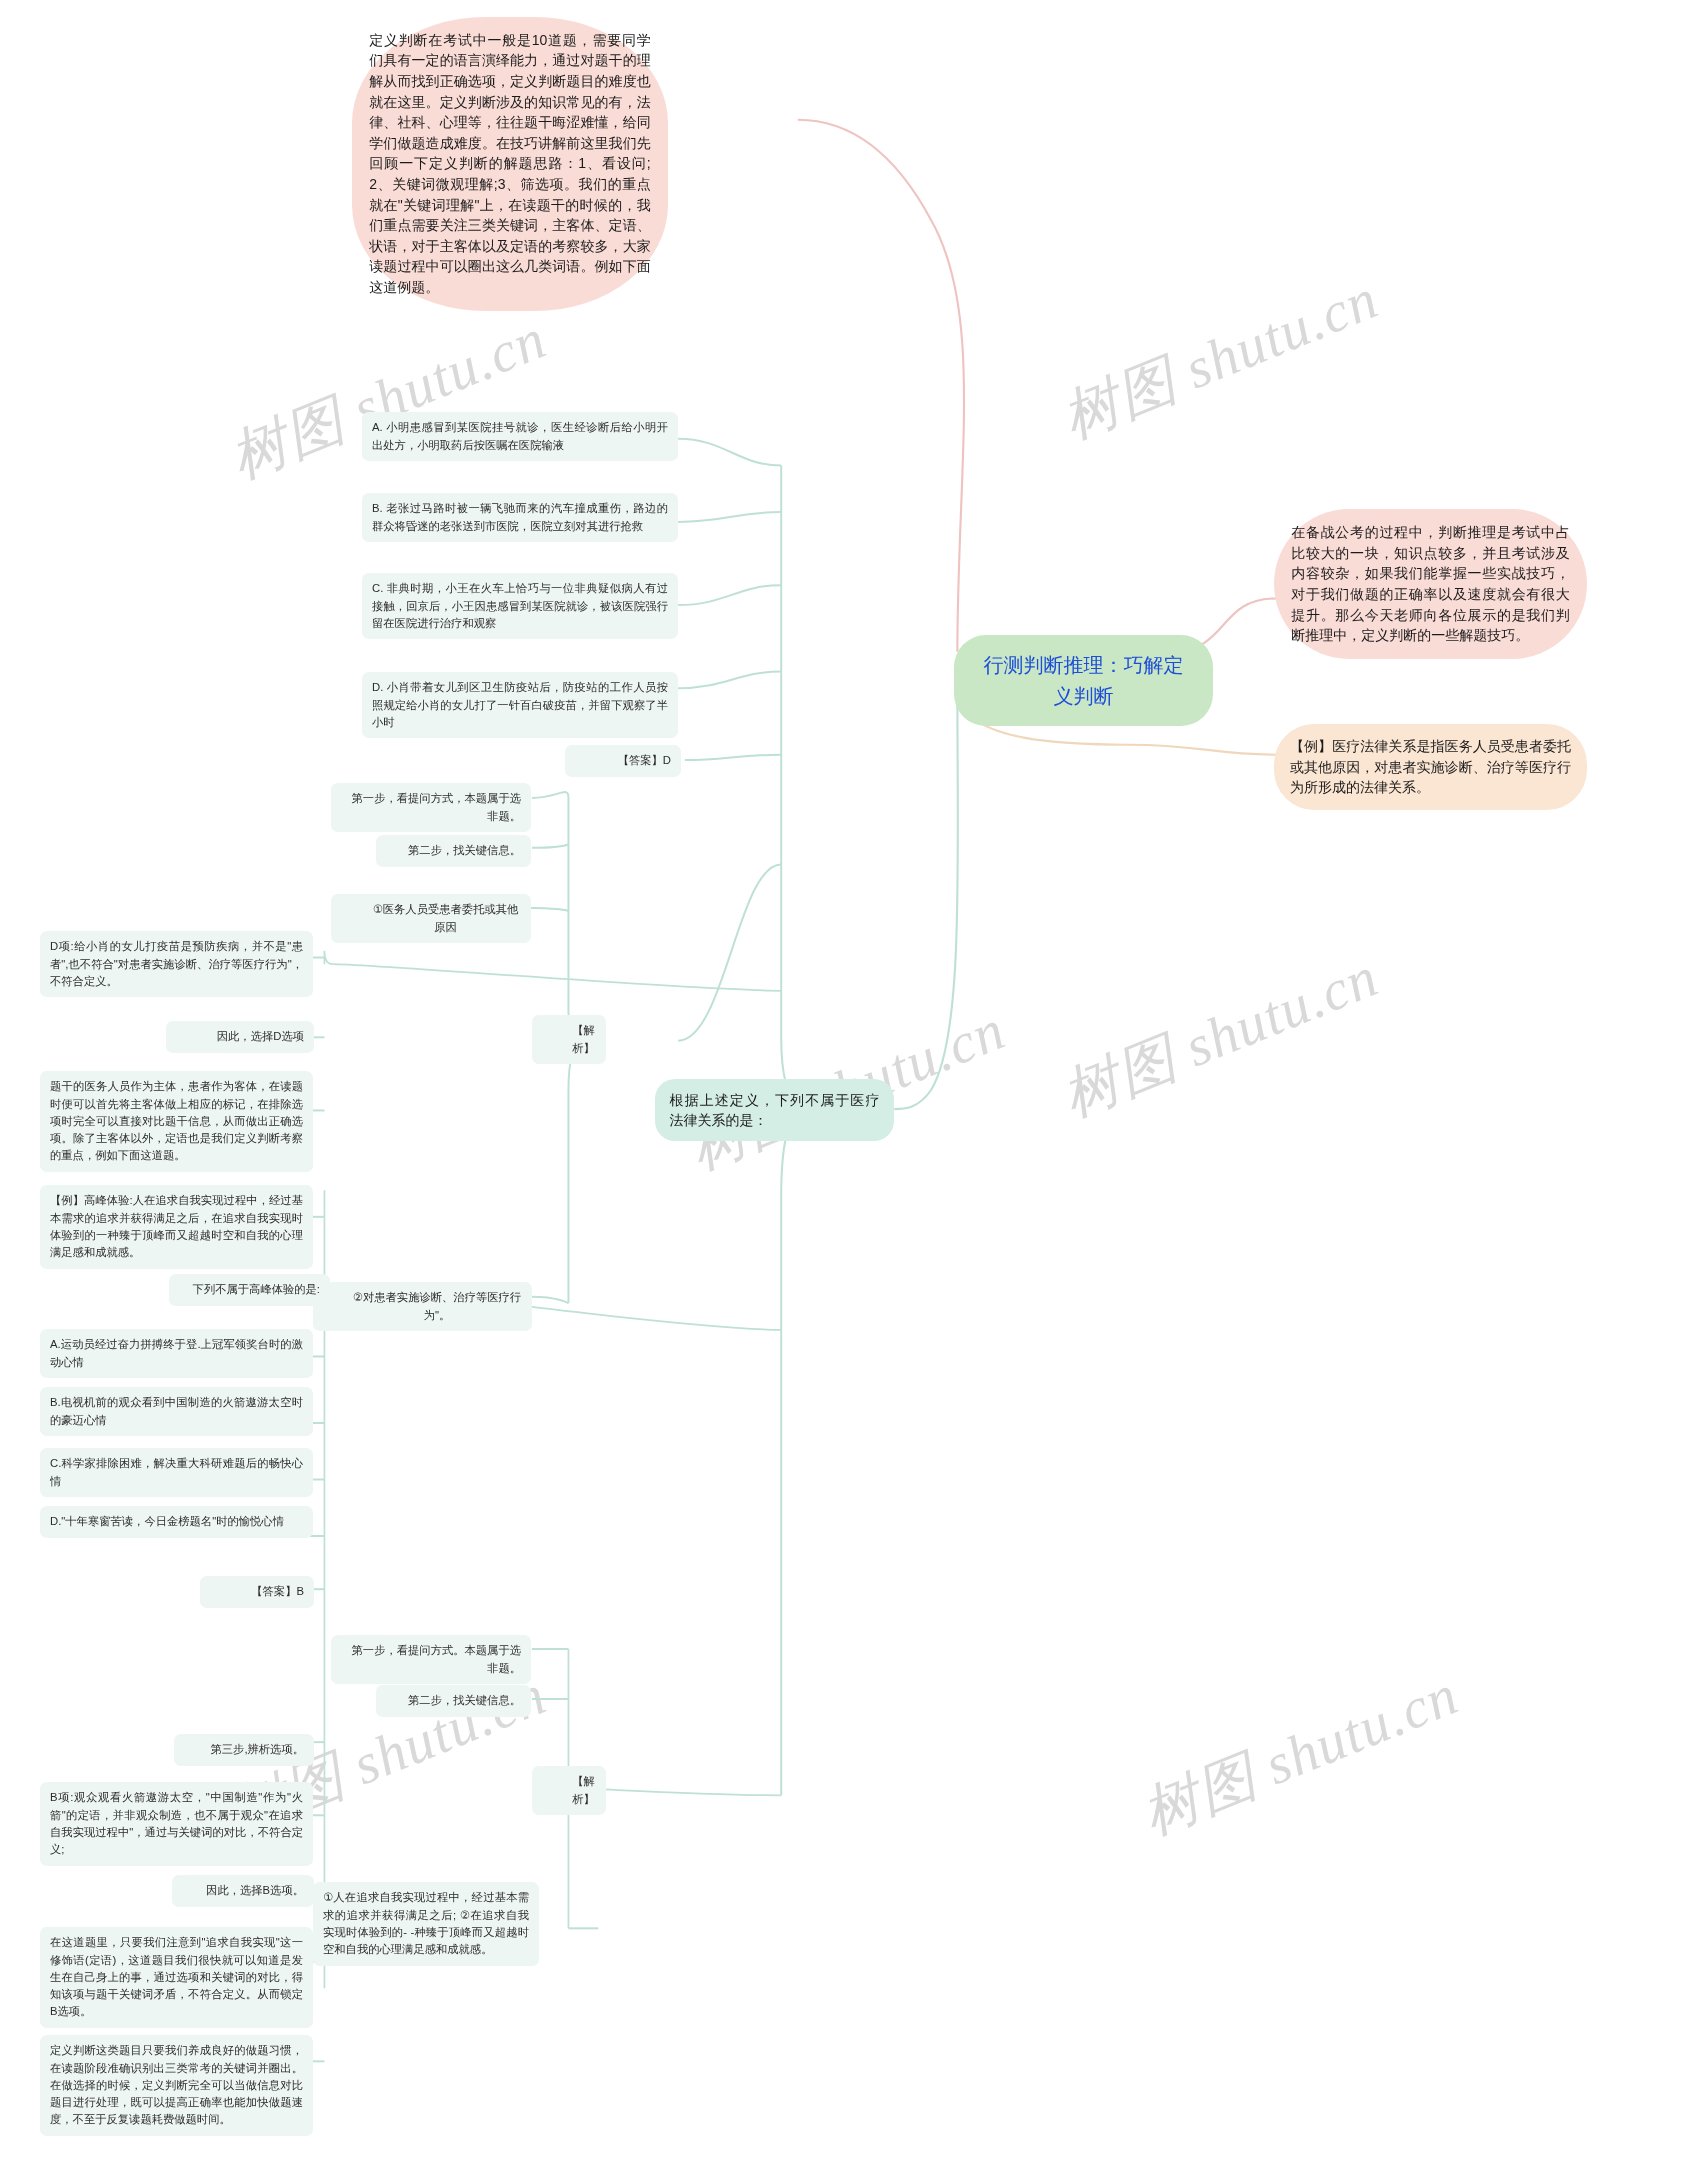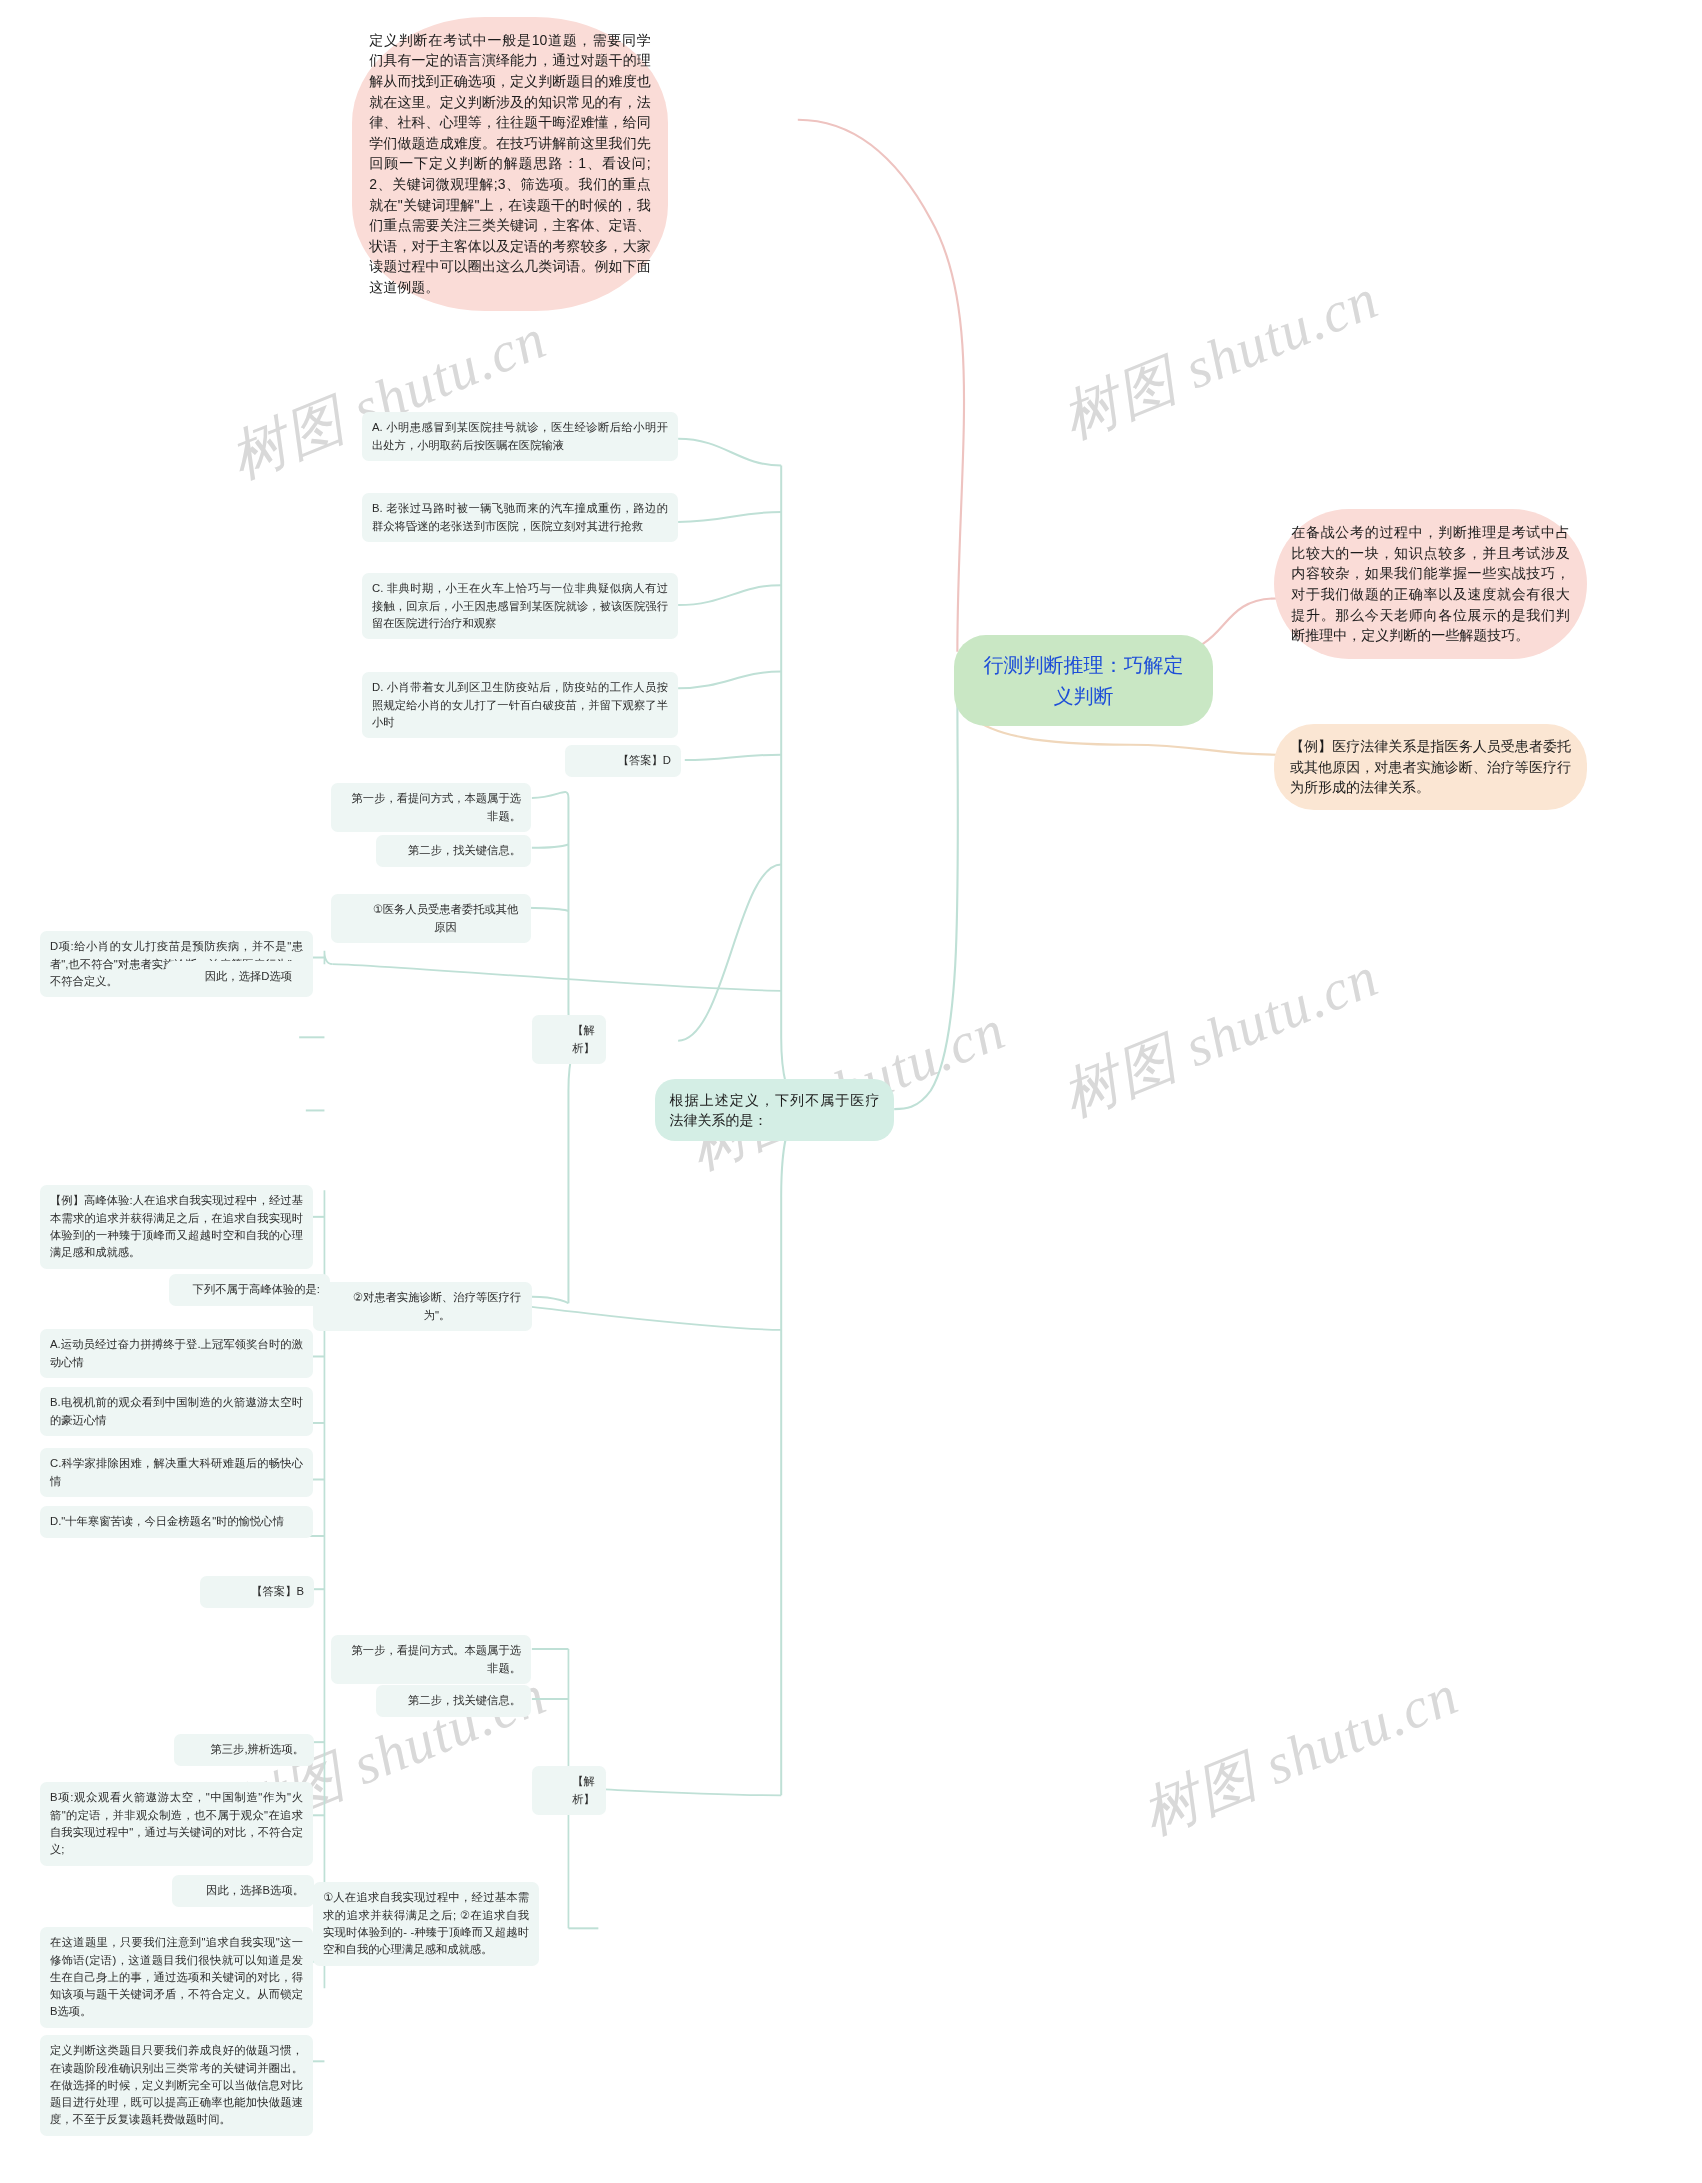--- a/index.html
+++ b/index.html
@@ -177,21 +177,22 @@
   <div class="node n-leaf r" style="left:565px;top:745px;width:116px;">【答案】D</div>
 
   <div class="node n-leaf c" style="left:532px;top:1015px;width:74px;">【解析】</div>
 
   <div class="node n-leaf r" style="left:331px;top:783px;width:200px;">第一步，看提问方式，本题属于选非题。</div>
   <div class="node n-leaf r" style="left:376px;top:835px;width:155px;">第二步，找关键信息。</div>
   <div class="node n-leaf c" style="left:331px;top:894px;width:200px;">①医务人员受患者委托或其他原因</div>
   <div class="node n-leaf c" style="left:313px;top:1282px;width:219px;">②对患者实施诊断、治疗等医疗行为"。</div>
 
   <div class="node n-leaf" style="left:40px;top:931px;width:273px;">D项:给小肖的女儿打疫苗是预防疾病，并不是"患者",也不符合"对患者实施诊断、治疗等医疗行为"，不符合定义。</div>
-  <div class="node n-leaf r" style="left:166px;top:961px;width:136px;">因此，选择D选项</div>
+  <div class="node n-leaf r" style="left:166px;top:1021px;width:148px;">因此，选择D选项</div>
+  <div class="node n-leaf" style="left:40px;top:1071px;width:273px;">题干的医务人员作为主体，患者作为客体，在读题时便可以首先将主客体做上相应的标记，在排除选项时完全可以直接对比题干信息，从而做出正确选项。除了主客体以外，定语也是我们定义判断考察的重点，例如下面这道题。</div>
 
   <div class="node n-leaf" style="left:40px;top:1185px;width:273px;">【例】高峰体验:人在追求自我实现过程中，经过基本需求的追求并获得满足之后，在追求自我实现时体验到的一种臻于顶峰而又超越时空和自我的心理满足感和成就感。</div>
   <div class="node n-leaf r" style="left:153px;top:1274px;width:161px;margin-left:16px;">下列不属于高峰体验的是:</div>
 
   <div class="node n-leaf" style="left:40px;top:1329px;width:273px;">A.运动员经过奋力拼搏终于登.上冠军领奖台时的激动心情</div>
   <div class="node n-leaf" style="left:40px;top:1387px;width:273px;">B.电视机前的观众看到中国制造的火箭遨游太空时的豪迈心情</div>
   <div class="node n-leaf" style="left:40px;top:1448px;width:273px;">C.科学家排除困难，解决重大科研难题后的畅快心情</div>
   <div class="node n-leaf" style="left:40px;top:1506px;width:273px;">D."十年寒窗苦读，今日金榜题名"时的愉悦心情</div>
   <div class="node n-leaf r" style="left:200px;top:1576px;width:114px;">【答案】B</div>
 

